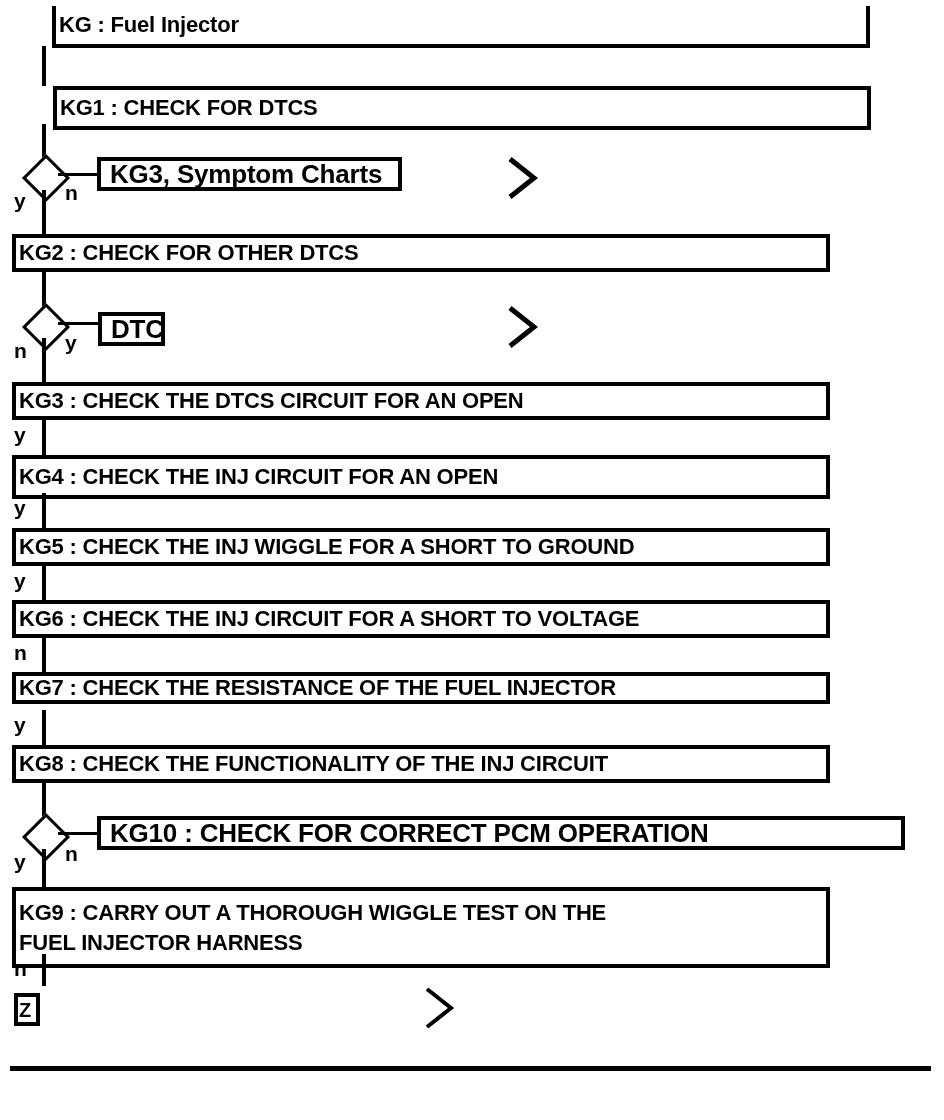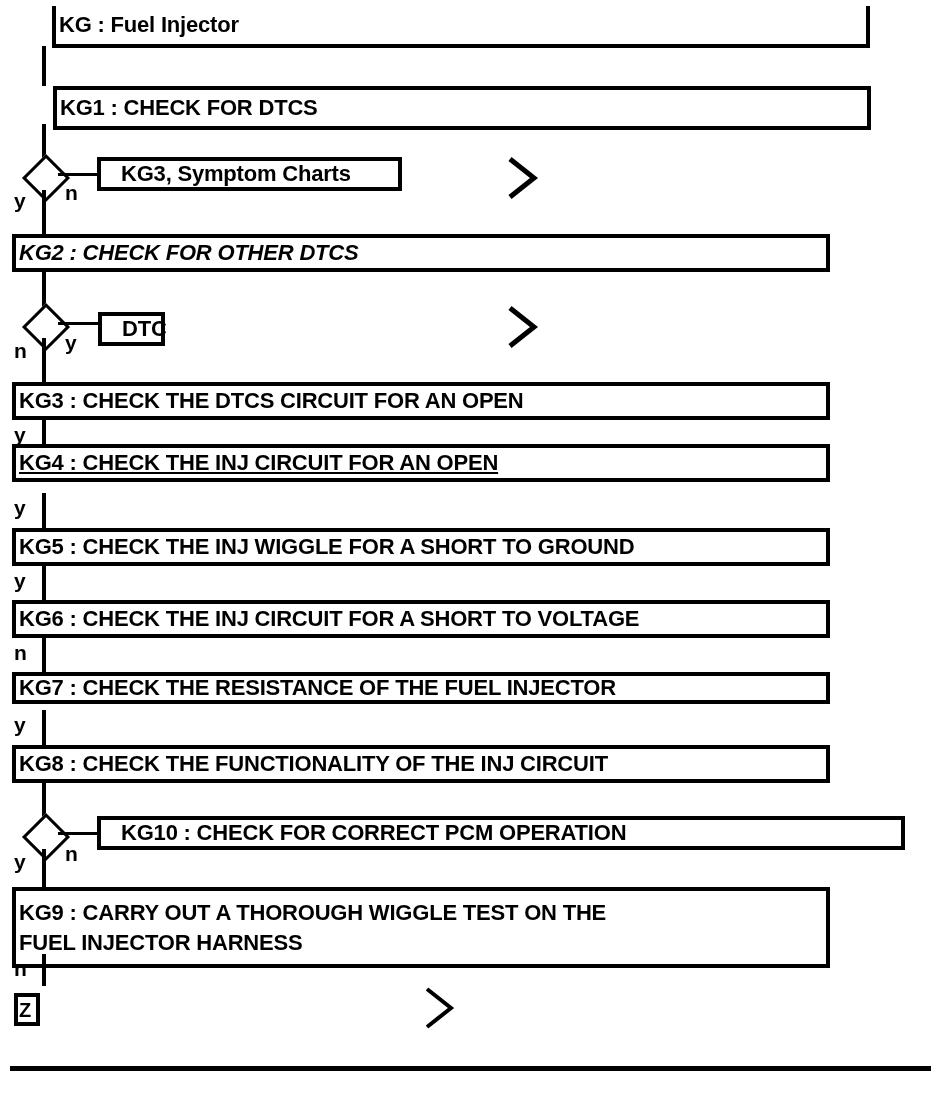--- a/index.html
+++ b/index.html
@@ -46,24 +46,24 @@
     position: absolute;
     box-sizing: border-box;
     border: 4px solid #000000;
     background: #ffffff;
     display: flex;
     align-items: center;
   }
   .ref-label {
     font-family: "Liberation Sans", sans-serif;
     font-weight: bold;
-    font-size: 22px;
+    font-size: 26px;
     line-height: 26px;
     color: #000000;
-    padding-left: 20px;
+    padding-left: 9px;
     white-space: nowrap;
     letter-spacing: -0.2px;
   }
   .ref-label.tiny {
     font-size: 20px;
   }
 
   
   .vline {
     position: absolute;
@@ -139,21 +139,21 @@
   </div>
 
   <div class="chevron" style="left:506px; top:155px;">
     <svg width="34" height="46" viewBox="0 0 34 46">
       <polyline points="4,4 28,23 4,42" fill="none" stroke="#000000" stroke-width="5"></polyline>
     </svg>
   </div>
 
   <div class="vline" style="left:42px; top:190px; height:46px;"></div>
 
-  <div class="step-box" style="left:12px; top:234px; width:818px; height:38px;font-style:italic;">
+  <div class="step-box" style="left:12px; top:234px; width:818px; height:38px;">
     <span class="step-label">KG2 : CHECK FOR OTHER DTCS</span>
   </div>
 
   <div class="vline" style="left:42px; top:272px; height:37px;"></div>
 
   <div class="diamond" style="left:29px; top:310px;"></div>
   <span class="branch" style="left:14px; top:340px;">n</span>
   <span class="branch" style="left:65px; top:332px;">y</span>
 
   <div class="hline" style="left:58px; top:322px; width:42px;"></div>
@@ -169,21 +169,21 @@
   </div>
 
   <div class="vline" style="left:42px; top:338px; height:45px;"></div>
 
   <div class="step-box" style="left:12px; top:382px; width:818px; height:38px;">
     <span class="step-label">KG3 : CHECK THE DTCS CIRCUIT FOR AN OPEN</span>
   </div>
   <span class="branch" style="left:14px; top:424px;">y</span>
   <div class="vline" style="left:42px; top:420px; height:36px;"></div>
 
-  <div class="step-box" style="left:12px; top:444px; width:818px; height:38px;text-decoration:underline;">
+  <div class="step-box" style="left:12px; top:455px; width:818px; height:44px;">
     <span class="step-label">KG4 : CHECK THE INJ CIRCUIT FOR AN OPEN</span>
   </div>
   <span class="branch" style="left:14px; top:497px;">y</span>
   <div class="vline" style="left:42px; top:493px; height:36px;"></div>
 
   <div class="step-box" style="left:12px; top:528px; width:818px; height:38px;">
     <span class="step-label">KG5 : CHECK THE INJ WIGGLE FOR A SHORT TO GROUND</span>
   </div>
   <span class="branch" style="left:14px; top:570px;">y</span>
   <div class="vline" style="left:42px; top:566px; height:36px;"></div>

